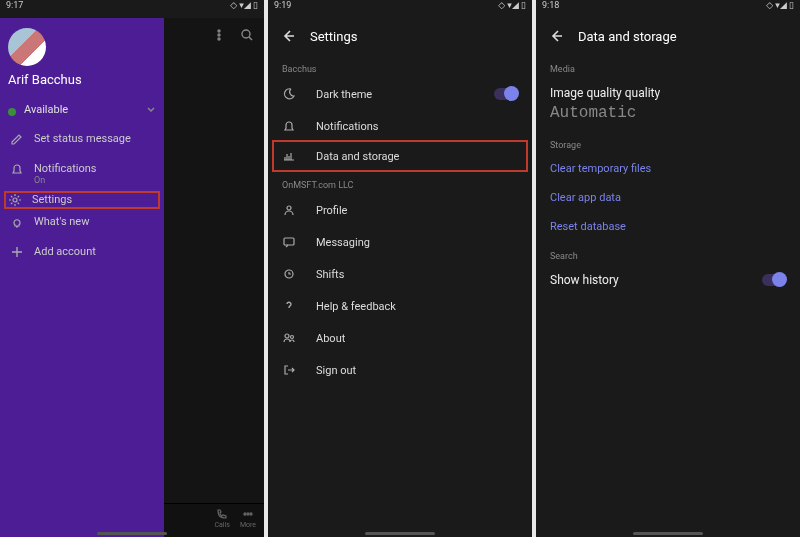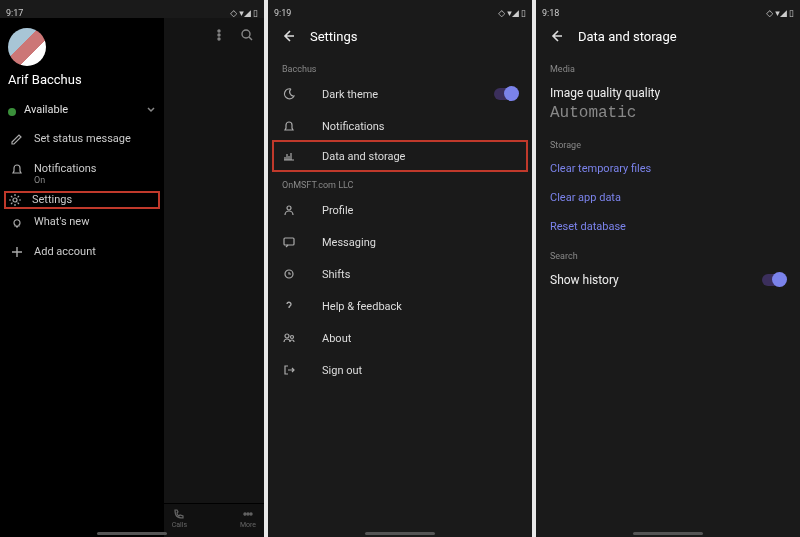--- a/index.html
+++ b/index.html
@@ -19,34 +19,34 @@
     display: flex;
     flex-direction: column;
     position: relative;
     font-size: 11px;
     overflow: hidden;
   }
   .statusbar {
     height: 18px;
     display: flex;
     justify-content: space-between;
-    align-items: flex-start;
+    align-items: flex-end;
     padding: 8px 6px;
     font-size: 9px;
     color: #ccc;
   }
   .statusbar .right { display: flex; gap: 3px; align-items: center; }
   .statusbar .right span { font-size: 9px; }
   .content { flex: 1; overflow: hidden; }
 
   
   .s1-body { display: flex; height: 100%; }
   .sidebar {
     width: 62%;
-    background: #000000;
+    background: #4c1d95;
     padding: 6px 6px 0 6px;
     display: flex;
     flex-direction: column;
   }
   .avatar {
     width: 38px; height: 38px; border-radius: 50%;
     background: linear-gradient(135deg,#a8c5d6 40%,#c77 40%,#c77 65%,#fff 65%);
     margin: 4px 0 4px 2px;
     position: relative;
   }
@@ -69,34 +69,34 @@
   .menu-item .sub { font-size: 9px; color: #888; display:block; margin-top:0px;}
   .highlight-box { border: 2px solid #c0392b; margin: -2px; padding: 0px 2px; }
   .s1-right {
     flex: 1; background: #141414;
     display: flex; flex-direction: column;
   }
   .s1-topbar { display:flex; justify-content:flex-end; gap:14px; padding:10px 10px; }
   .s1-topbar svg { stroke:#888; }
   .s1-bottom {
     height: 34px; background: #111;
-    display:flex; justify-content:space-between; gap: 10px; padding: 4px 8px 2px;
+    display:flex; justify-content:flex-end; gap: 10px; padding: 4px 8px 2px;
     border-top: 1px solid #000;
   }
   .nav-tab { display:flex; flex-direction:column; align-items:center; color:#666; font-size:7px; gap:1px;}
   .nav-tab svg{ stroke:#666;}
   .nav-indicator { position:absolute; bottom:2px; left:50%; transform:translateX(-50%); width:70px; height:3px; background:#555; border-radius:3px;}
 
   
   .app-header { display:flex; align-items:center; gap:14px; padding: 10px 12px; }
   .app-header .icon { width:16px;height:16px; display:flex;align-items:center;}
   .app-header .title { font-size: 13px; color:#fff; }
   .section-hdr { font-size: 9px; color:#888; padding: 10px 14px 4px; }
   .list-row {
-    display:flex; align-items:center; gap: 26px;
+    display:flex; align-items:center; gap: 20px;
     padding: 9px 14px;
     color:#ddd;
   }
   .list-row .icon { width:14px;height:14px;display:flex;align-items:center;justify-content:center;flex-shrink:0;}
   .list-row .icon svg { stroke:#aaa;}
   .list-row .label { font-size: 11px; }
   .list-row.hl { border: 2px solid #c0392b; margin: -2px 4px; padding: 7px 8px;}
   .toggle {
     width: 24px; height: 12px; border-radius: 10px; background: #3b2f5c;
     position: relative; margin-left:auto;

